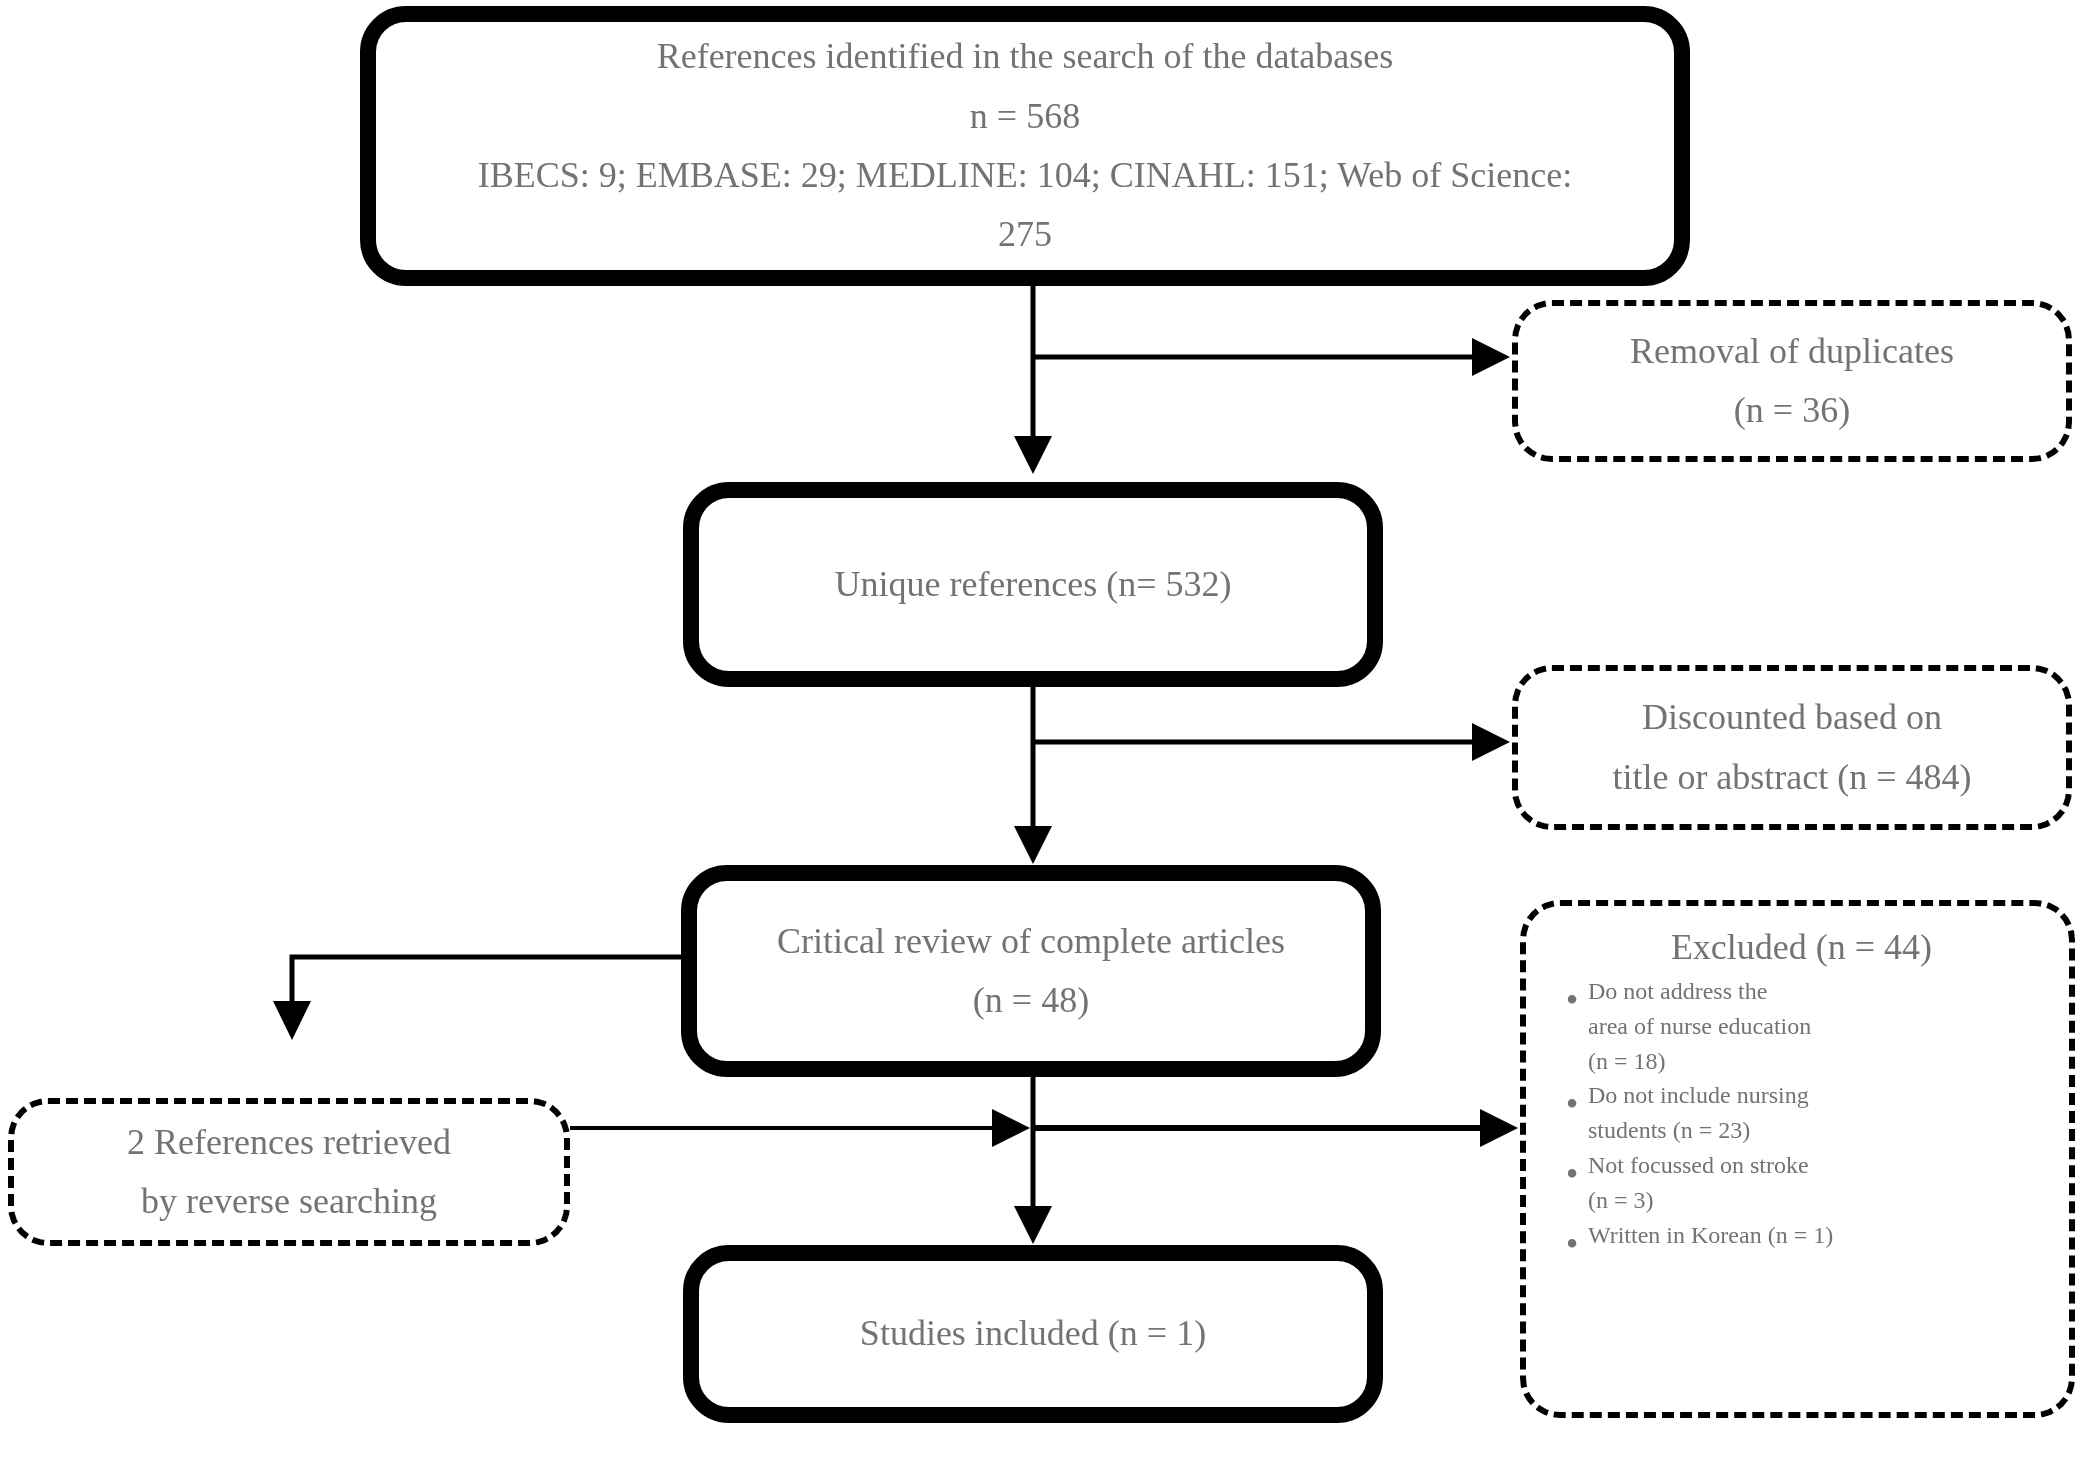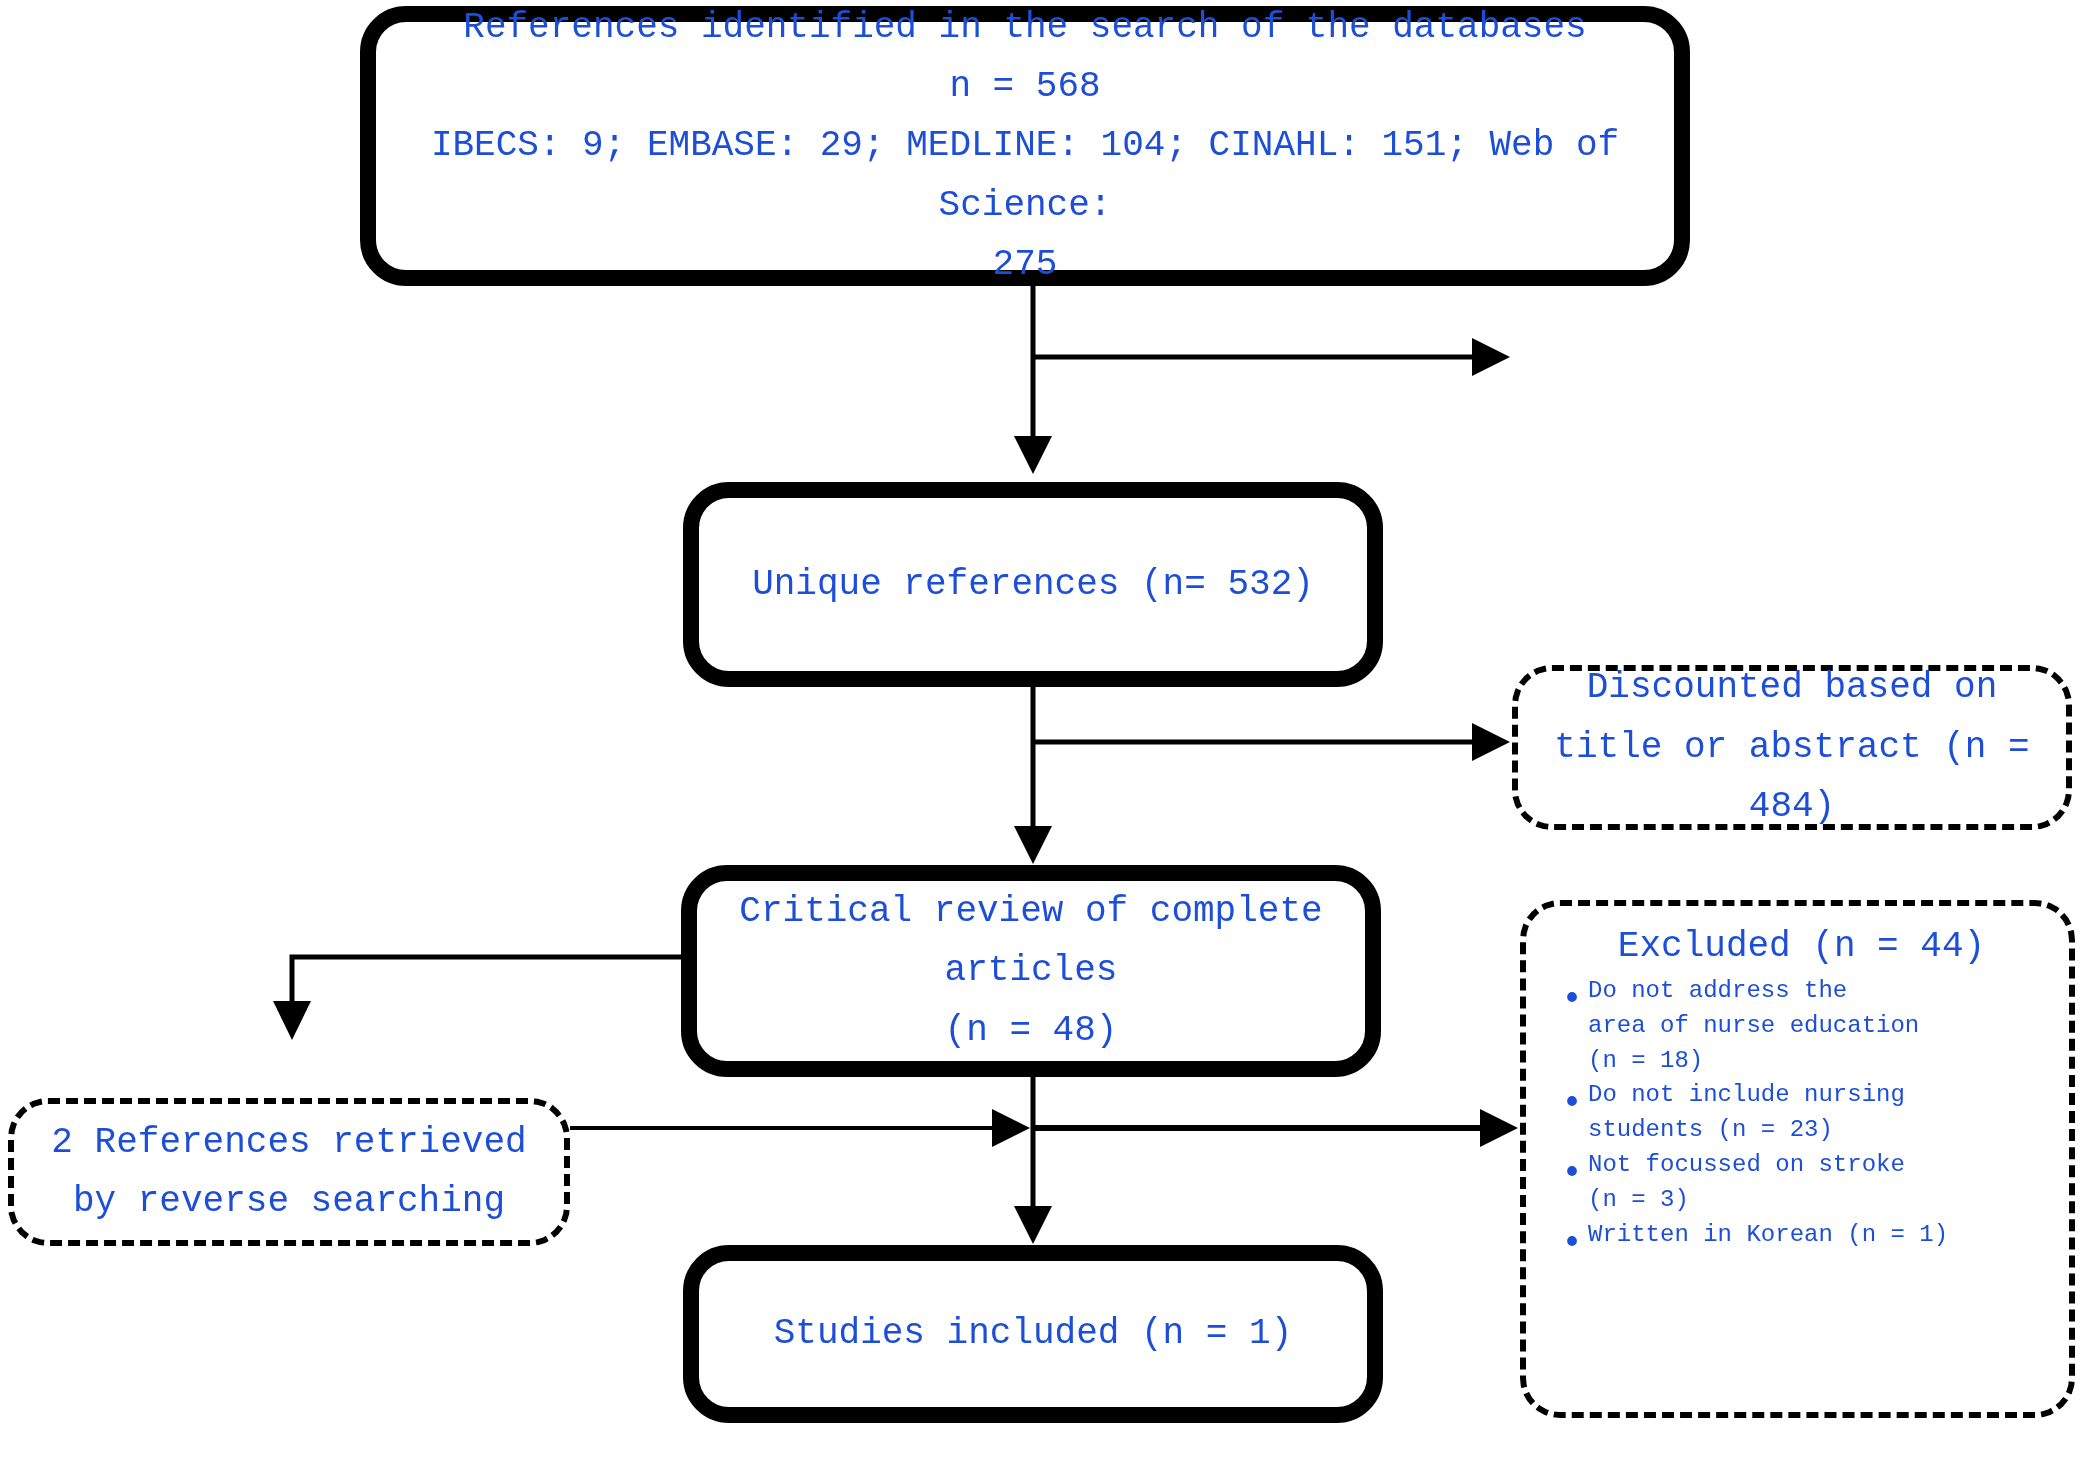--- a/index.html
+++ b/index.html
@@ -1,22 +1,22 @@
 <!DOCTYPE html>
 <html><head>
 <meta charset="utf-8">
 <style>
   * { margin:0; padding:0; box-sizing:border-box; }
   html,body { background:#ffffff; }
   #canvas {
     position:relative;
     width:2085px; height:1484px;
     background:#ffffff;
-    color:#1d4ed8;
-    font-family:Liberation Mono, monospace;
+    color:#737373;
+    font-family:Liberation Serif, serif;
     overflow:hidden;
   }
   #connectors { position:absolute; left:0; top:0; width:2085px; height:1484px; }
 
   .box {
     position:absolute;
     background:#ffffff;
     display:flex; align-items:center; justify-content:center;
     text-align:center;
   }
@@ -80,20 +80,24 @@
     <polygon points="1033,1244 1014,1206 1052,1206" fill="#000"></polygon>
   </svg>
 
   <div class="box solid" id="box-identified">
     <div class="txt">References identified in the search of the databases
 n = 568
 IBECS: 9; EMBASE: 29; MEDLINE: 104; CINAHL: 151; Web of Science:
 275</div>
   </div>
 
+  <div class="box dashed" id="box-duplicates">
+    <div class="txt">Removal of duplicates
+(n = 36)</div>
+  </div>
 
   <div class="box solid" id="box-unique">
     <div class="txt">Unique references (n= 532)</div>
   </div>
 
   <div class="box dashed" id="box-discounted">
     <div class="txt">Discounted based on
 title or abstract (n = 484)</div>
   </div>
 

